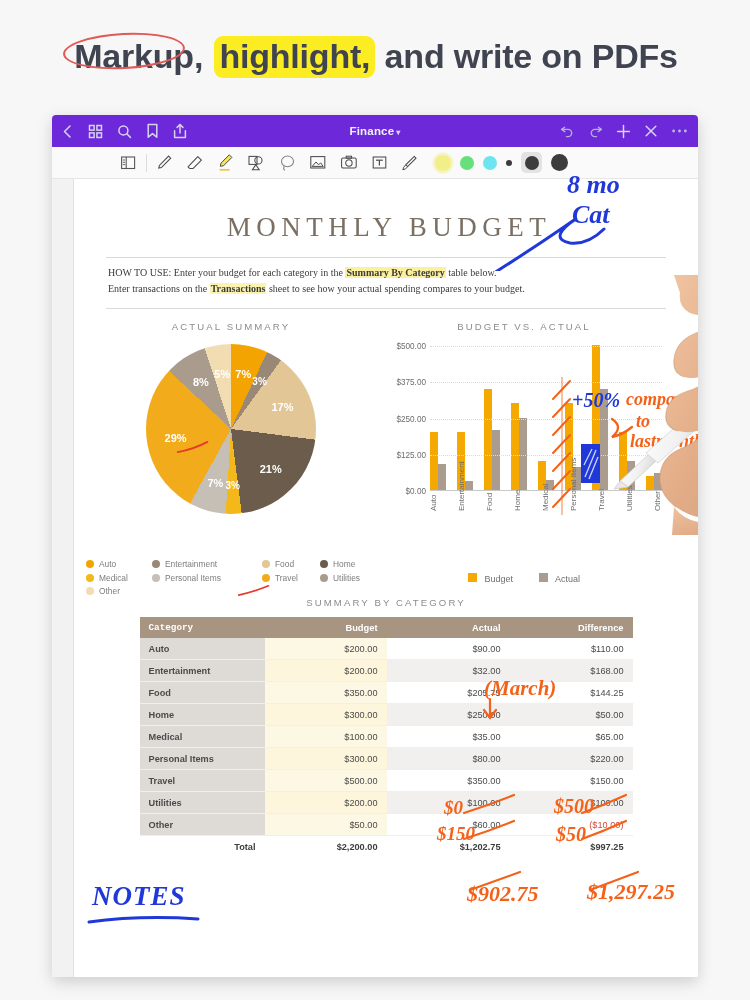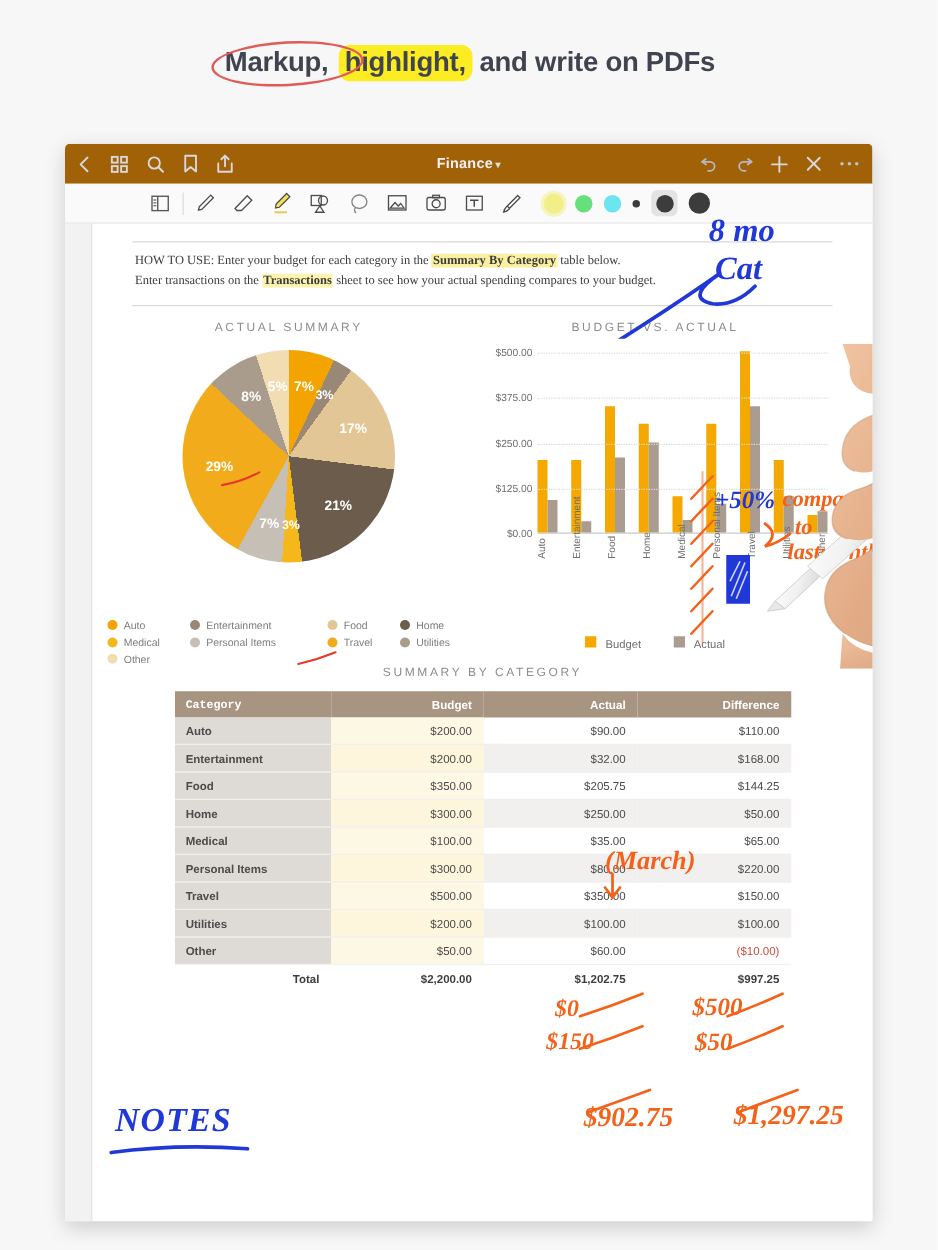--- a/index.html
+++ b/index.html
@@ -7,21 +7,21 @@
   body {
     width:750px; height:1000px; overflow:hidden;
     background:#f7f7f7;
     font-family:"Liberation Sans", sans-serif;
     position:relative;
   }
 
   
   .headline {
     position:absolute; left:0; top:36px; width:750px;
-    text-align:center; font-size:22px; font-weight:bold;
+    text-align:center; font-size:34px; font-weight:bold;
     color:#3f4450; letter-spacing:-0.2px;
     white-space:nowrap;
   }
   .hl-word { position:relative; display:inline-block; padding:0 2px; }
   .hl-ellipse {
     position:absolute; left:-9px; top:-4px; width:122px; height:36px;
     border:2.2px solid #e05a58; border-radius:50%;
     transform:rotate(-3deg); pointer-events:none;
   }
   .hl-yellow {
@@ -32,21 +32,21 @@
   
   .window {
     position:absolute; left:52px; top:115px; width:646px; height:862px;
     background:#fff; border-radius:4px 4px 2px 2px;
     box-shadow:0 5px 16px rgba(0,0,0,0.17);
     overflow:hidden;
   }
 
   
   .navbar {
-    position:relative; height:32px; background:#a16207; color:#dfe2ef;
+    position:relative; height:32px; background:#6d28d9; color:#dfe2ef;
     display:flex; align-items:center;
   }
   .nav-left { display:flex; align-items:center; padding-left:9px; gap:14px; }
   .nav-right { position:absolute; right:10px; top:0; height:32px;
                display:flex; align-items:center; gap:13px; }
   .nav-title {
     position:absolute; left:0; width:100%; text-align:center;
     font-size:11.5px; font-weight:bold; color:#f0f1f7; letter-spacing:.2px;
     pointer-events:none;
   }
@@ -380,20 +380,21 @@
         <span class="dot" style="width:14px;height:14px;background:#3c3c3c;"></span>
       </span>
       <span class="dot" style="width:17px;height:17px;background:#3c3c3c;"></span>
     </div>
   </div>
 
   <div class="rail"></div>
 
   <div class="page">
 
+    <div class="doc-title">MONTHLY BUDGET</div>
     <div class="rule"></div>
 
     <div class="howto">
       <span>HOW TO USE: Enter your budget for each category in the </span><b class="mark">Summary By Category</b><span> table below.</span><br>
       <span>Enter transactions on the </span><b class="mark2">Transactions</b><span> sheet to see how your actual spending compares to your budget.</span>
     </div>
     <div class="rule" style="margin-top:12px;"></div>
 
     <div class="charts">
 

